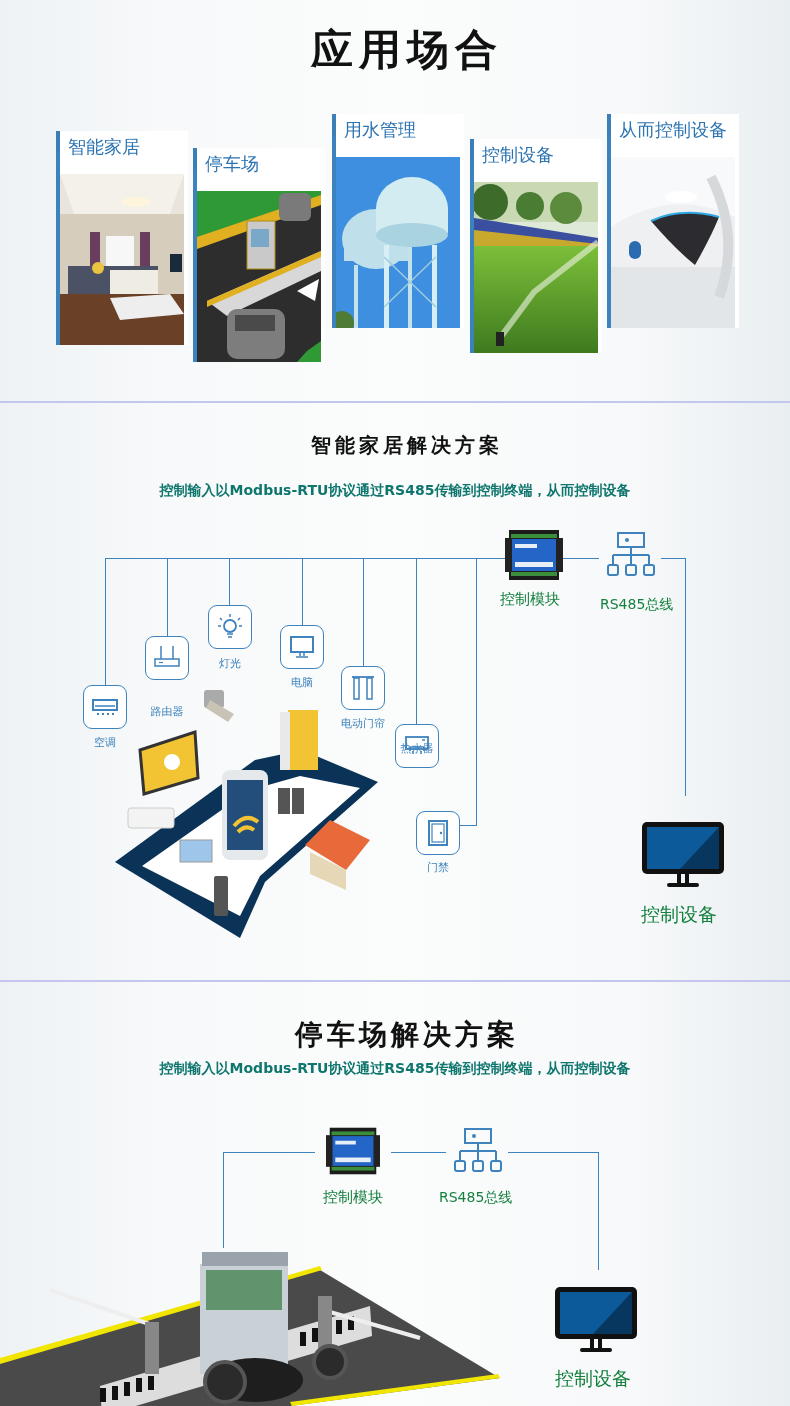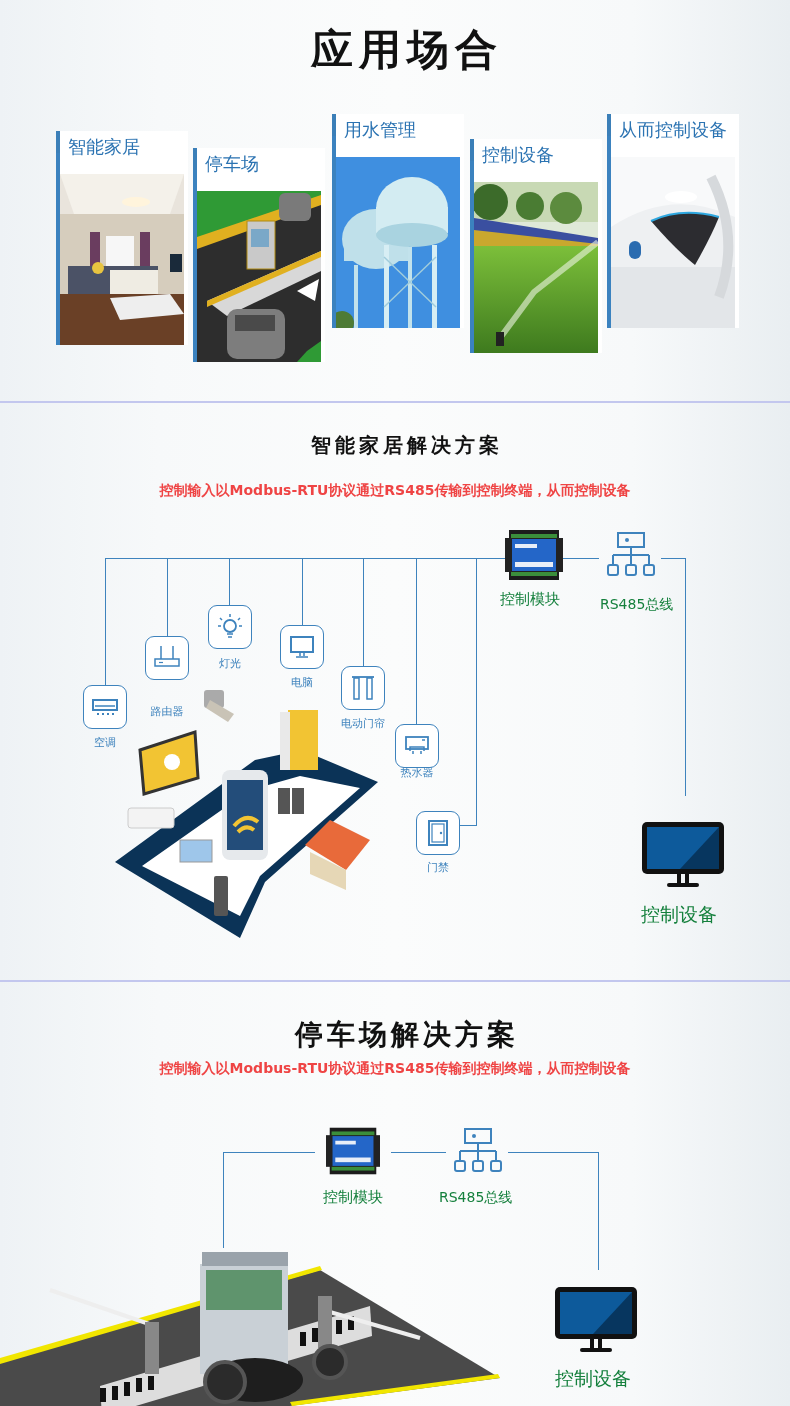--- a/index.html
+++ b/index.html
@@ -1,20 +1,20 @@
 <!DOCTYPE html>
 <html><head>
 <meta charset="utf-8">
 <style>
   html,body{margin:0;padding:0;}
   body{width:790px;height:1406px;position:relative;overflow:hidden;font-family:"DejaVu Sans",sans-serif;
     background:linear-gradient(90deg,#eef2f5 0%,#f7f9fa 20%,#fbfcfc 50%,#f7f9fa 80%,#e9eef1 100%);}
   .abs{position:absolute;}
   .section-title{position:absolute;left:12px;width:790px;text-align:center;font-weight:bold;color:#111;letter-spacing:4px;}
-  .subtitle{position:absolute;left:0;width:790px;text-align:center;font-size:14px;color:#ef4444;font-weight:bold;}
+  .subtitle{position:absolute;left:0;width:790px;text-align:center;font-size:14px;color:#0f766e;font-weight:bold;}
   .divider{position:absolute;left:0;width:790px;height:2px;background:#c3c7ee;}
   
   .card{position:absolute;background:#fff;border-left:4px solid #3b82bf;}
   .card-tag{position:absolute;left:-4px;top:0;width:4px;height:22px;background:#3b7fb8;}
   .card-label{position:absolute;left:8px;top:4px;font-size:18px;color:#2b73b2;white-space:nowrap;}
   .card-img{position:absolute;left:0;right:0;bottom:0;overflow:hidden;}
   
   .ln{position:absolute;background:#3e83bd;}
   .dev{position:absolute;width:44px;height:44px;border:1.5px solid #3e83bd;border-radius:9px;background:#fff;box-sizing:border-box;}
   .dev svg{position:absolute;left:6px;top:6px;}
@@ -200,21 +200,21 @@
   </div>
   <div class="dev-label" style="left:328px;top:716px;font-family:Liberation Mono, monospace;">电动门帘</div>
 
   <div class="dev" style="left:395px;top:724px;">
     <svg width="30" height="30" viewBox="0 0 30 30">
         <rect x="4" y="6" width="22" height="12" fill="none" stroke="#3e83bd" stroke-width="1.8"></rect>
         <path d="M8 20v-4h14v4M11 20v3M19 20v3" fill="none" stroke="#3e83bd" stroke-width="1.5"></path>
         <path d="M20 9h3" stroke="#3e83bd" stroke-width="1.5"></path>
       </svg>
   </div>
-  <div class="dev-label" style="left:382px;top:765px;">热水器</div>
+  <div class="dev-label" style="left:382px;top:741px;">热水器</div>
 
   <div class="dev" style="left:416px;top:811px;">
     <svg width="30" height="30" viewBox="0 0 30 30">
         <rect x="6" y="3" width="18" height="24" fill="none" stroke="#3e83bd" stroke-width="2"></rect>
         <rect x="9" y="6" width="12" height="18" fill="none" stroke="#3e83bd" stroke-width="1.2"></rect>
         <circle cx="18" cy="15" r="1.2" fill="#3e83bd"></circle>
       </svg>
   </div>
   <div class="dev-label" style="left:403px;top:860px;">门禁</div>
 

